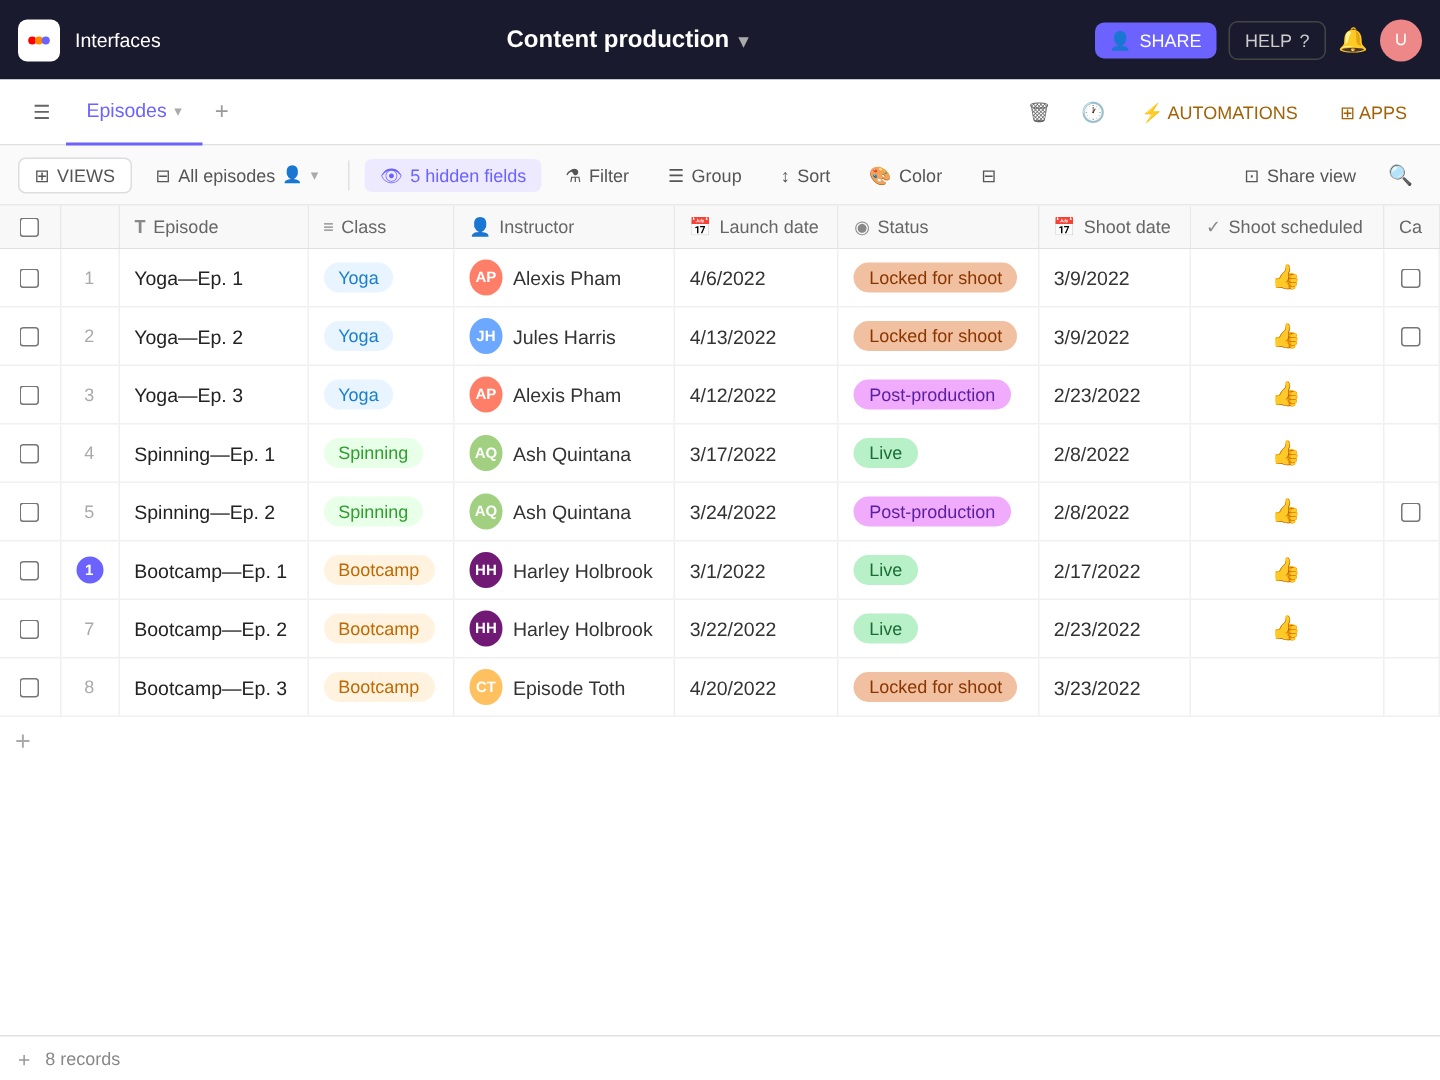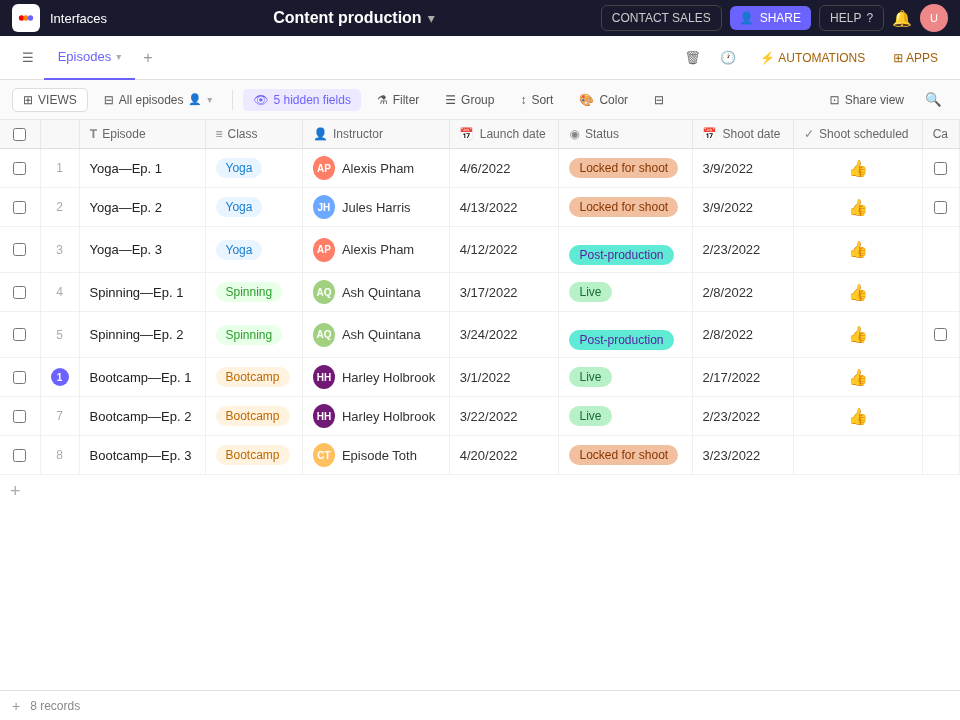--- a/index.html
+++ b/index.html
@@ -1,20 +1,20 @@
 <!DOCTYPE html>
 <html><head>
   <meta charset="utf-8">
   <style>
     * { box-sizing: border-box; margin: 0; padding: 0; }
     body { font-family: -apple-system, BlinkMacSystemFont, 'Segoe UI', sans-serif; font-size: 13px; background: #fff; color: #333; overflow: hidden; }
 
     
     .top-bar {
-      display: flex; align-items: center; height: 36px;
+      display: flex; align-items: center; height: 53px;
       background: #1a1a2e; color: #fff; padding: 0 12px; gap: 10px;
     }
     .top-bar-logo { width: 28px; height: 28px; background: #fff; border-radius: 6px; display: flex; align-items: center; justify-content: center; }
     .top-bar-logo svg { width: 18px; height: 18px; }
     .top-bar-workspace { font-size: 13px; font-weight: 500; color: #fff; }
     .top-bar-center { flex: 1; display: flex; align-items: center; justify-content: center; gap: 6px; }
     .top-bar-title { font-size: 16px; font-weight: 600; color: #fff; }
     .top-bar-dropdown { color: #aaa; font-size: 14px; }
     .top-bar-actions { display: flex; align-items: center; gap: 8px; }
     .top-bar-btn {
@@ -93,21 +93,21 @@
     .badge-yoga { background: #e8f4ff; color: #1a7ecf; }
     .badge-spinning { background: #e8ffe8; color: #2e9e2e; }
     .badge-bootcamp { background: #fff3e0; color: #c06800; }
 
     
     .status-badge {
       display: inline-block; padding: 3px 10px; border-radius: 12px;
       font-size: 12px; font-weight: 500;
     }
     .status-locked { background: #f0c0a0; color: #8a3500; }
-    .status-post { background: #5eead4; color: #5a1e9e; margin-top: 11px; }
+    .status-post { background: #f0abfc; color: #5a1e9e; }
     .status-live { background: #b8f0c8; color: #1a6e35; }
 
     
     .instructor-cell { display: flex; align-items: center; gap: 7px; }
     .instructor-avatar {
       width: 22px; height: 24px; border-radius: 50%; font-size: 10px;
       display: flex; align-items: center; justify-content: center; color: #fff; font-weight: 600; flex-shrink: 0;
     }
     .av-alexis { background: #ff7e67; }
     .av-jules { background: #6ca8ff; }
@@ -154,21 +154,20 @@
       <circle cx="10" cy="10" r="3" fill="#f80"></circle>
       <circle cx="15" cy="10" r="3" fill="#6c63ff"></circle>
     </svg>
   </div>
   <span class="top-bar-workspace">Interfaces</span>
   <div class="top-bar-center">
     <span class="top-bar-title">Content production</span>
     <span class="top-bar-dropdown">▾</span>
   </div>
   <div class="top-bar-actions">
-    <button class="top-bar-btn btn-contact">CONTACT SALES</button>
     <button class="top-bar-btn btn-share">
       <span>👤</span>
       <span>SHARE</span>
     </button>
     <button class="top-bar-btn btn-help">
       <span>HELP</span>
       <span>?</span>
     </button>
     <span class="top-bar-icon">🔔</span>
     <div class="avatar">U</div>

